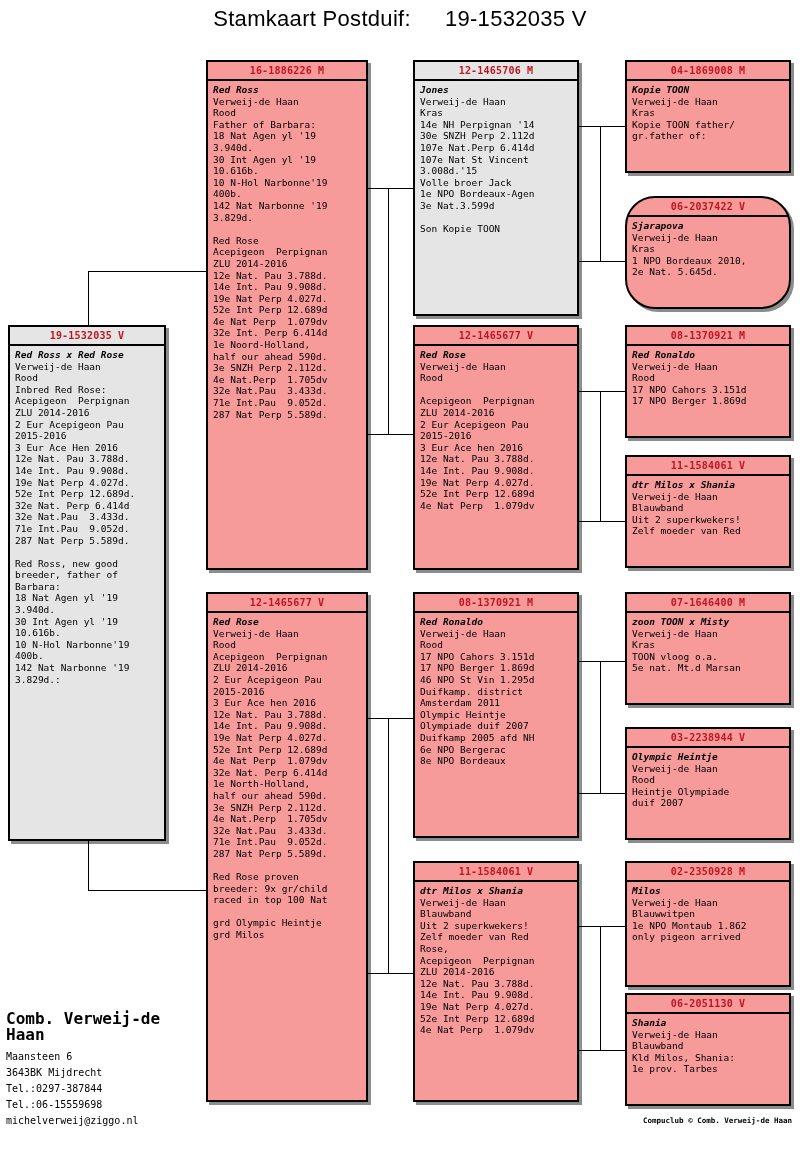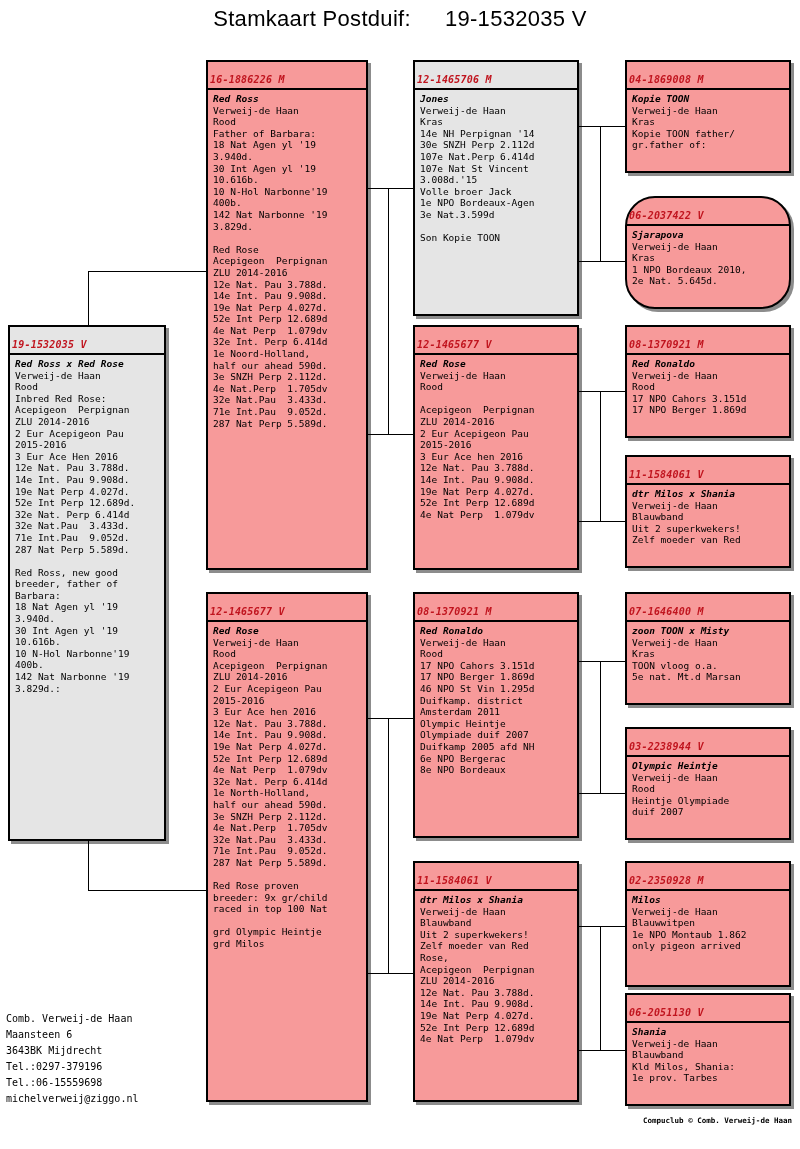--- a/index.html
+++ b/index.html
@@ -32,29 +32,29 @@
     position: absolute;
     background: #f79a9a;
     border: 2px solid #000000;
     box-sizing: border-box;
     box-shadow: 3px 3px 0 rgba(0,0,0,0.45);
   }
   .card.white {
     background: #e5e5e5;
   }
   .card .hdr {
+    text-align: center;
     font-size: 10px;
     font-weight: bold;
     color: #c0141e;
-    padding: 12px 2px 3px 2px;
+    padding: 3px 2px 3px 2px;
     border-bottom: 2px solid #000000;
     letter-spacing: 0.2px;
     white-space: nowrap;
     overflow: hidden;
-    font-style: italic;
   }
   .card .body {
     padding: 3px 16px 3px 5px;
     font-size: 9.5px;
     line-height: 11.6px;
     white-space: pre-wrap;
     overflow: hidden;
   }
   .card .body .it {
     font-style: italic;
@@ -72,22 +72,23 @@
   
   .owner {
     position: absolute;
     left: 6px;
     top: 1011px;
     width: 200px;
     font-size: 10px;
     line-height: 16px;
   }
   .owner .name {
-    font-size: 10px;
-    font-weight: normal;
+    font-size: 16px;
+    font-weight: bold;
+    margin-bottom: 6px;
   }
   .footer {
     position: absolute;
     right: 8px;
     bottom: 24px;
     font-size: 7.5px;
     font-weight: bold;
   }
 </style>
 </head>
@@ -346,18 +347,18 @@
   <div class="body"><span class="it">Shania</span><span>Verweij-de Haan
 Blauwband
 Kld Milos, Shania:
 1e prov. Tarbes</span></div>
 </div>
 
 <div class="owner">
   <div class="name">Comb. Verweij-de Haan</div>
   <div>Maansteen 6</div>
   <div>3643BK  Mijdrecht</div>
-  <div>Tel.:0297-379196</div>
+  <div>Tel.:0297-387844</div>
   <div>Tel.:06-15559698</div>
   <div>michelverweij@ziggo.nl</div>
 </div>
 
 <div class="footer">Compuclub © Comb. Verweij-de Haan</div>
 
 </body></html>

